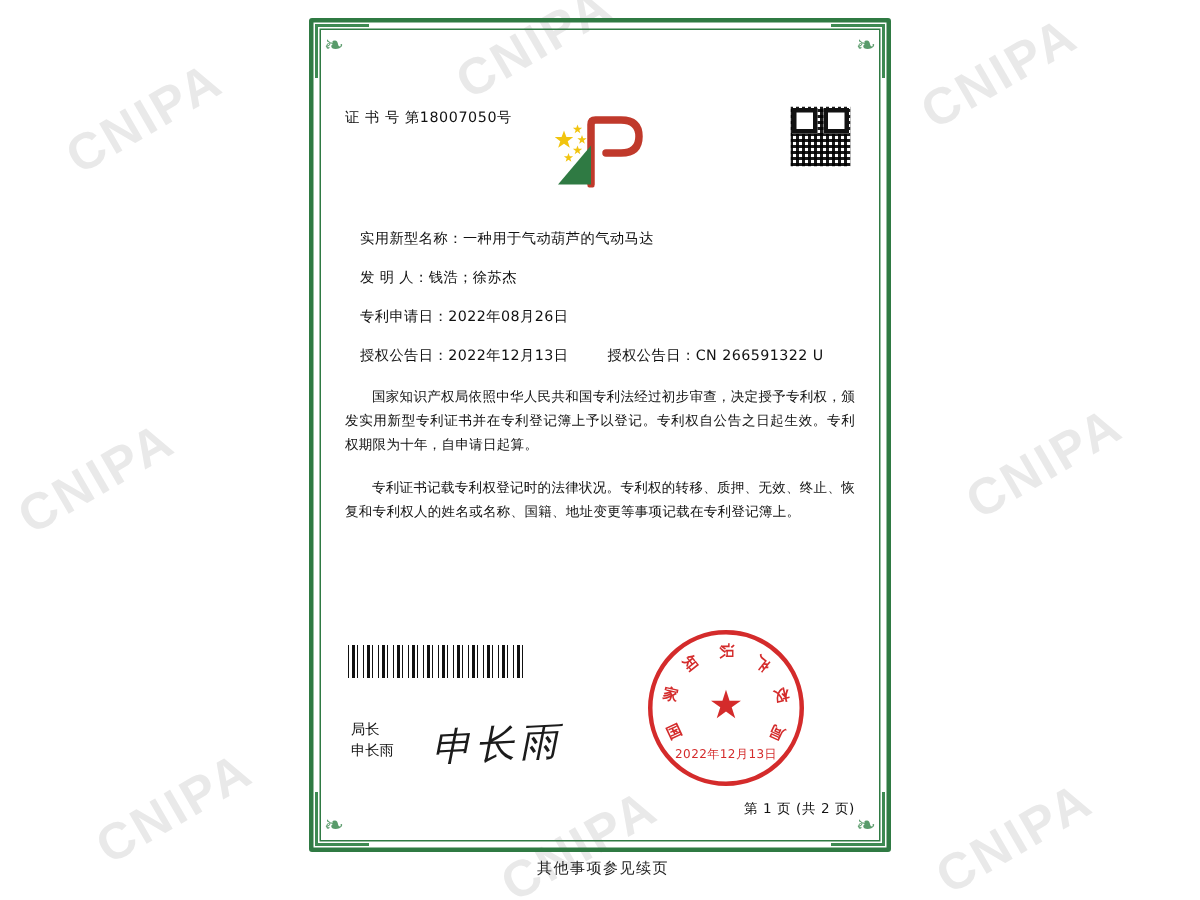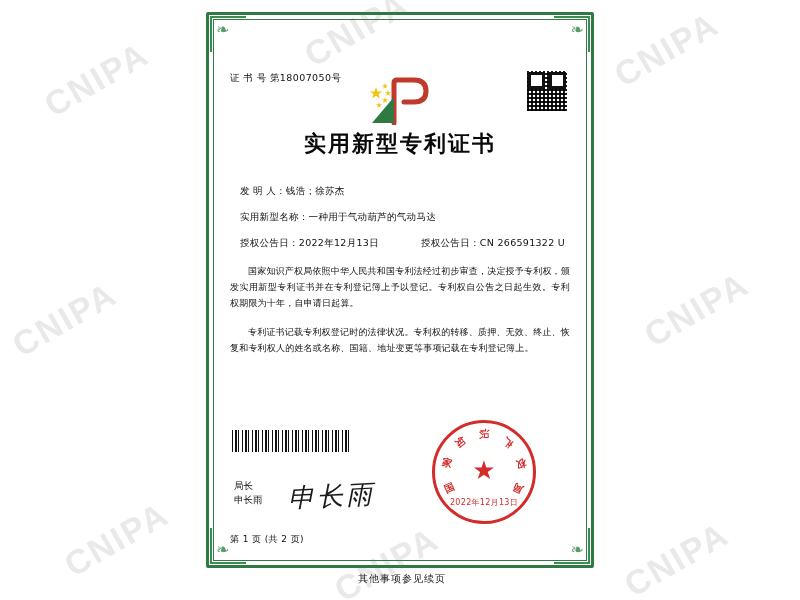--- a/index.html
+++ b/index.html
@@ -149,21 +149,21 @@
     color: #111;
     margin-bottom: 13px;
     letter-spacing: .3px;
     white-space: nowrap;
   }
   .field .lbl { display: inline-block; }
   .field .val { }
 
   .row2 {
     display: flex;
-    gap: 42px;
+    gap: 26px;
     font-size: 9.5px;
     color: #111;
     margin-bottom: 13px;
     letter-spacing: .3px;
   }
 
   .para {
     margin-top: 14px;
     font-size: 9px;
     line-height: 1.75;
@@ -245,21 +245,21 @@
     font-family: "DejaVu Serif", "Liberation Serif", serif;
     font-style: italic;
     letter-spacing: 3px;
     transform: rotate(-3deg);
   }
 
   .page-no {
     position: absolute;
     left: 0; right: 0;
     bottom: 2px;
-    text-align: left;
+    text-align: right;
     font-size: 9px;
     color: #111;
     letter-spacing: .4px;
   }
 
   .footer-note {
     position: absolute;
     left: 4px; right: 0;
     top: 572px;
     text-align: center;
@@ -309,28 +309,30 @@
               <polygon points="12,10 13.6,14.4 18.2,14.4 14.5,17.1 15.9,21.5 12,18.8 8.1,21.5 9.5,17.1 5.8,14.4 10.4,14.4"></polygon>
               <polygon points="21,6 21.8,8.2 24.1,8.2 22.2,9.6 22.9,11.8 21,10.5 19.1,11.8 19.8,9.6 17.9,8.2 20.2,8.2"></polygon>
               <polygon points="24,13 24.8,15.2 27.1,15.2 25.2,16.6 25.9,18.8 24,17.5 22.1,18.8 22.8,16.6 20.9,15.2 23.2,15.2"></polygon>
               <polygon points="21,20 21.8,22.2 24.1,22.2 22.2,23.6 22.9,25.8 21,24.5 19.1,25.8 19.8,23.6 17.9,22.2 20.2,22.2"></polygon>
               <polygon points="15,25 15.8,27.2 18.1,27.2 16.2,28.6 16.9,30.8 15,29.5 13.1,30.8 13.8,28.6 11.9,27.2 14.2,27.2"></polygon>
             </g>
           </svg>
         </div>
       </div>
 
-      <div class="title">实用新型专利证书</div>
 
       <div class="fields">
         <div class="field">
+          <span class="lbl">实用新型名称：</span><span class="val">一种用于气动葫芦的气动马达</span>
+        </div>
+        <div class="field">
           <span class="lbl">发  明  人：</span><span class="val">钱浩；徐苏杰</span>
         </div>
         <div class="field">
-          <span class="lbl">实用新型名称：</span><span class="val">一种用于气动葫芦的气动马达</span>
+          <span class="lbl">专利申请日：</span><span class="val">2022年08月26日</span>
         </div>
 
         <div class="row2">
           <div>
             <span class="lbl">授权公告日：</span><span class="val">2022年12月13日</span>
           </div>
           <div>
             <span class="lbl">授权公告日：</span><span class="val">CN 266591322 U</span>
           </div>
         </div>

